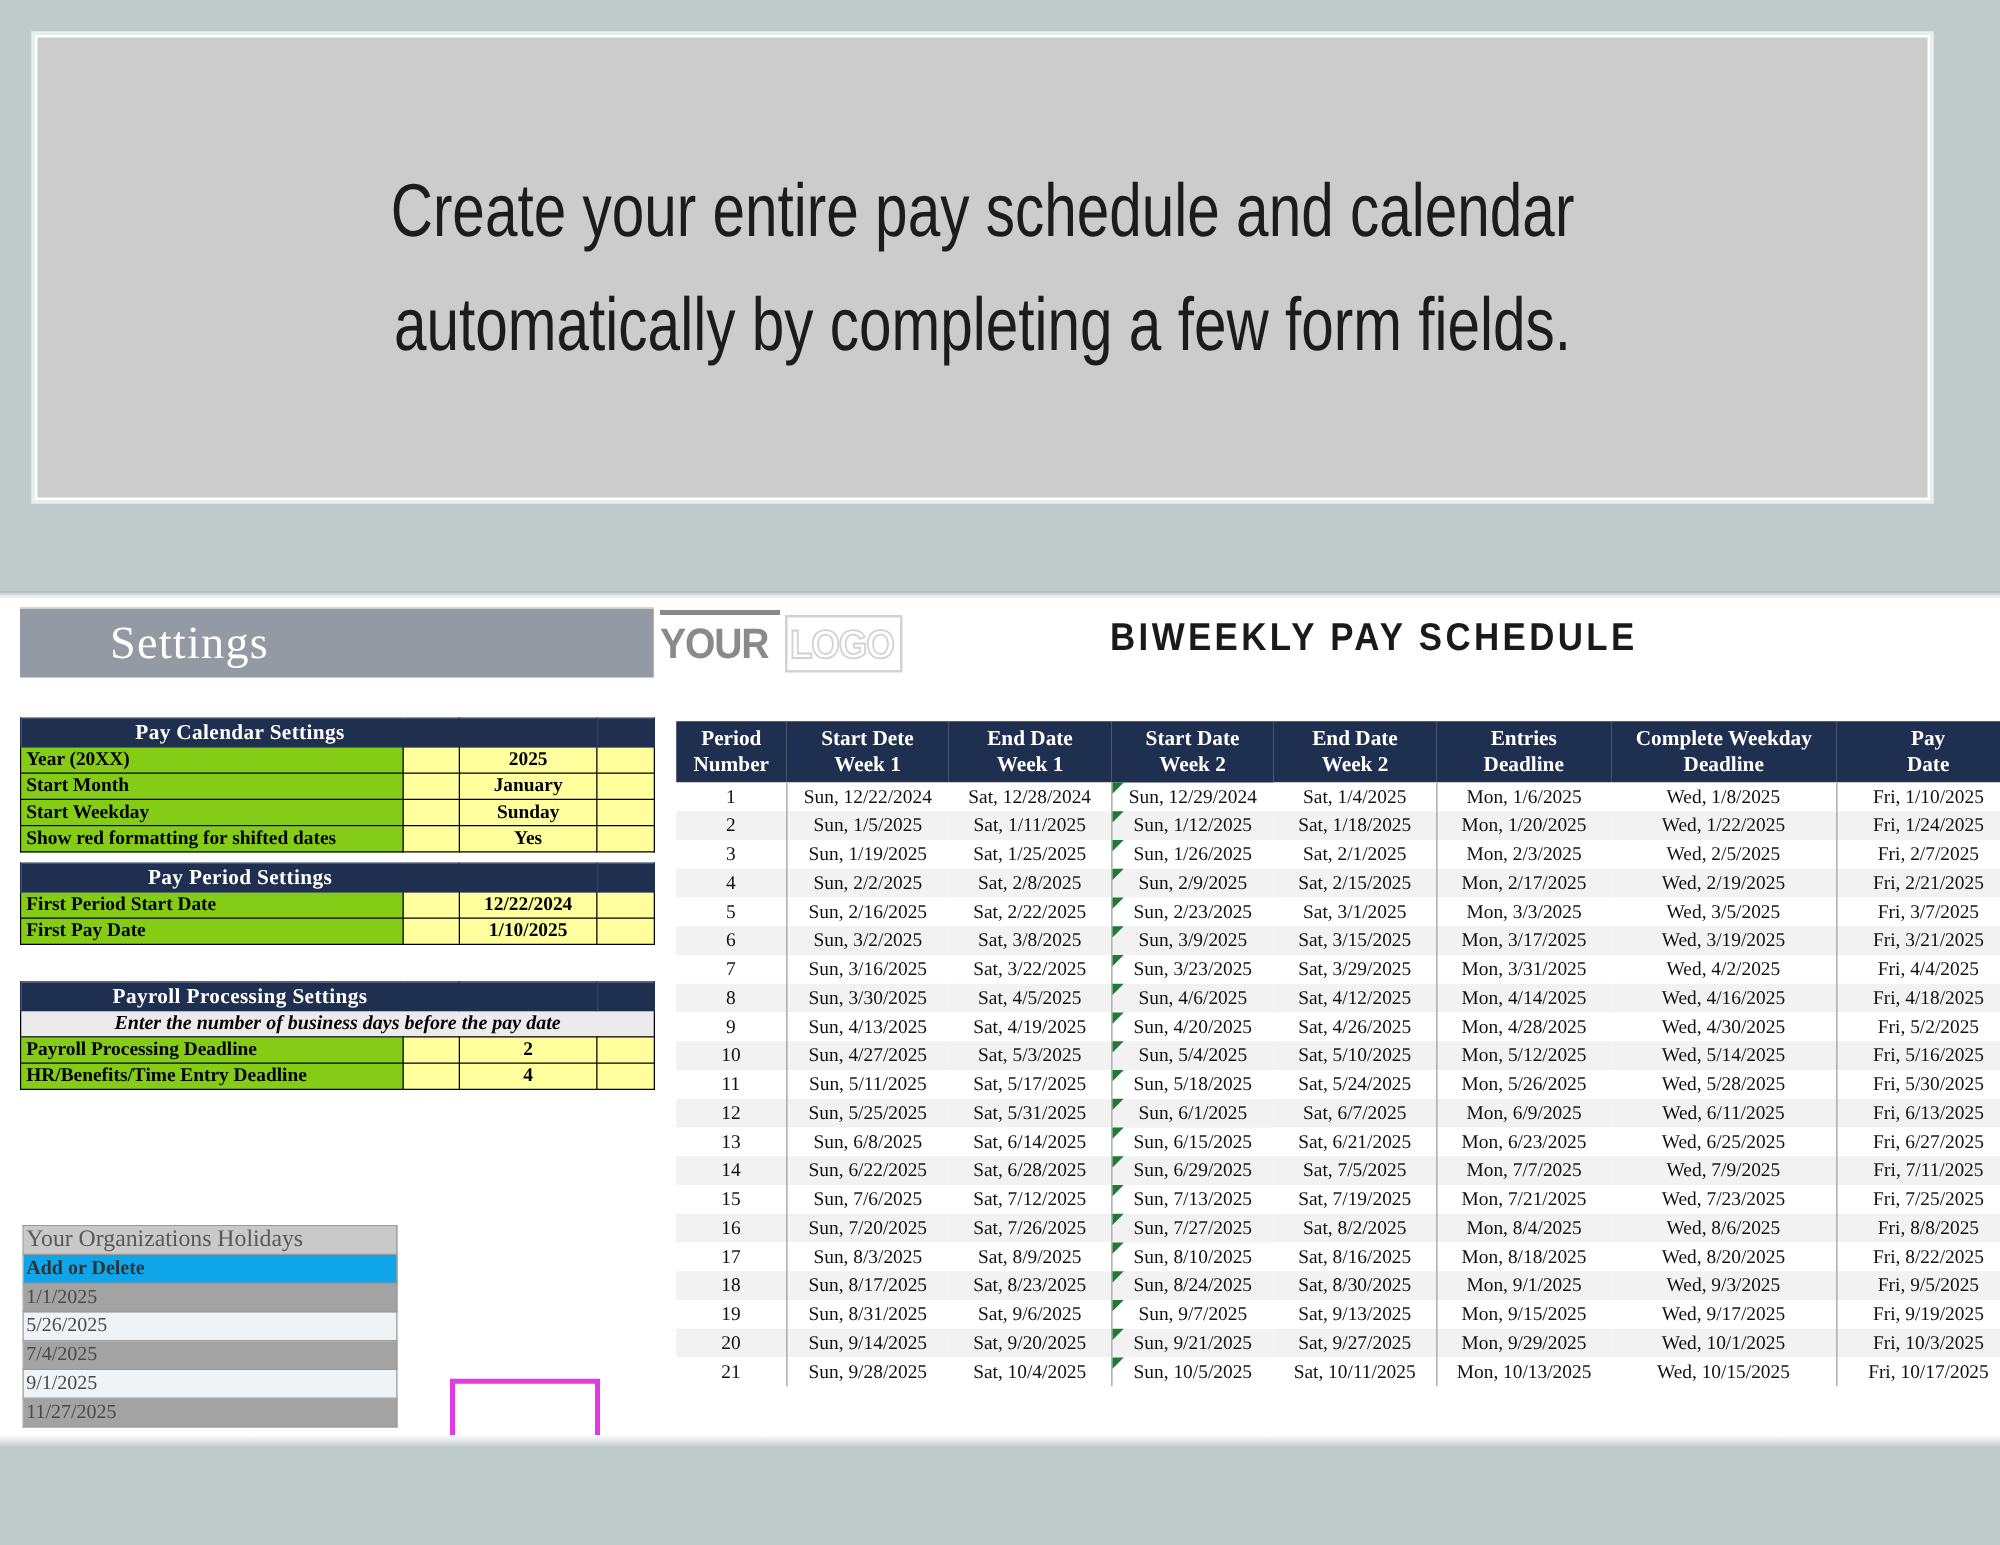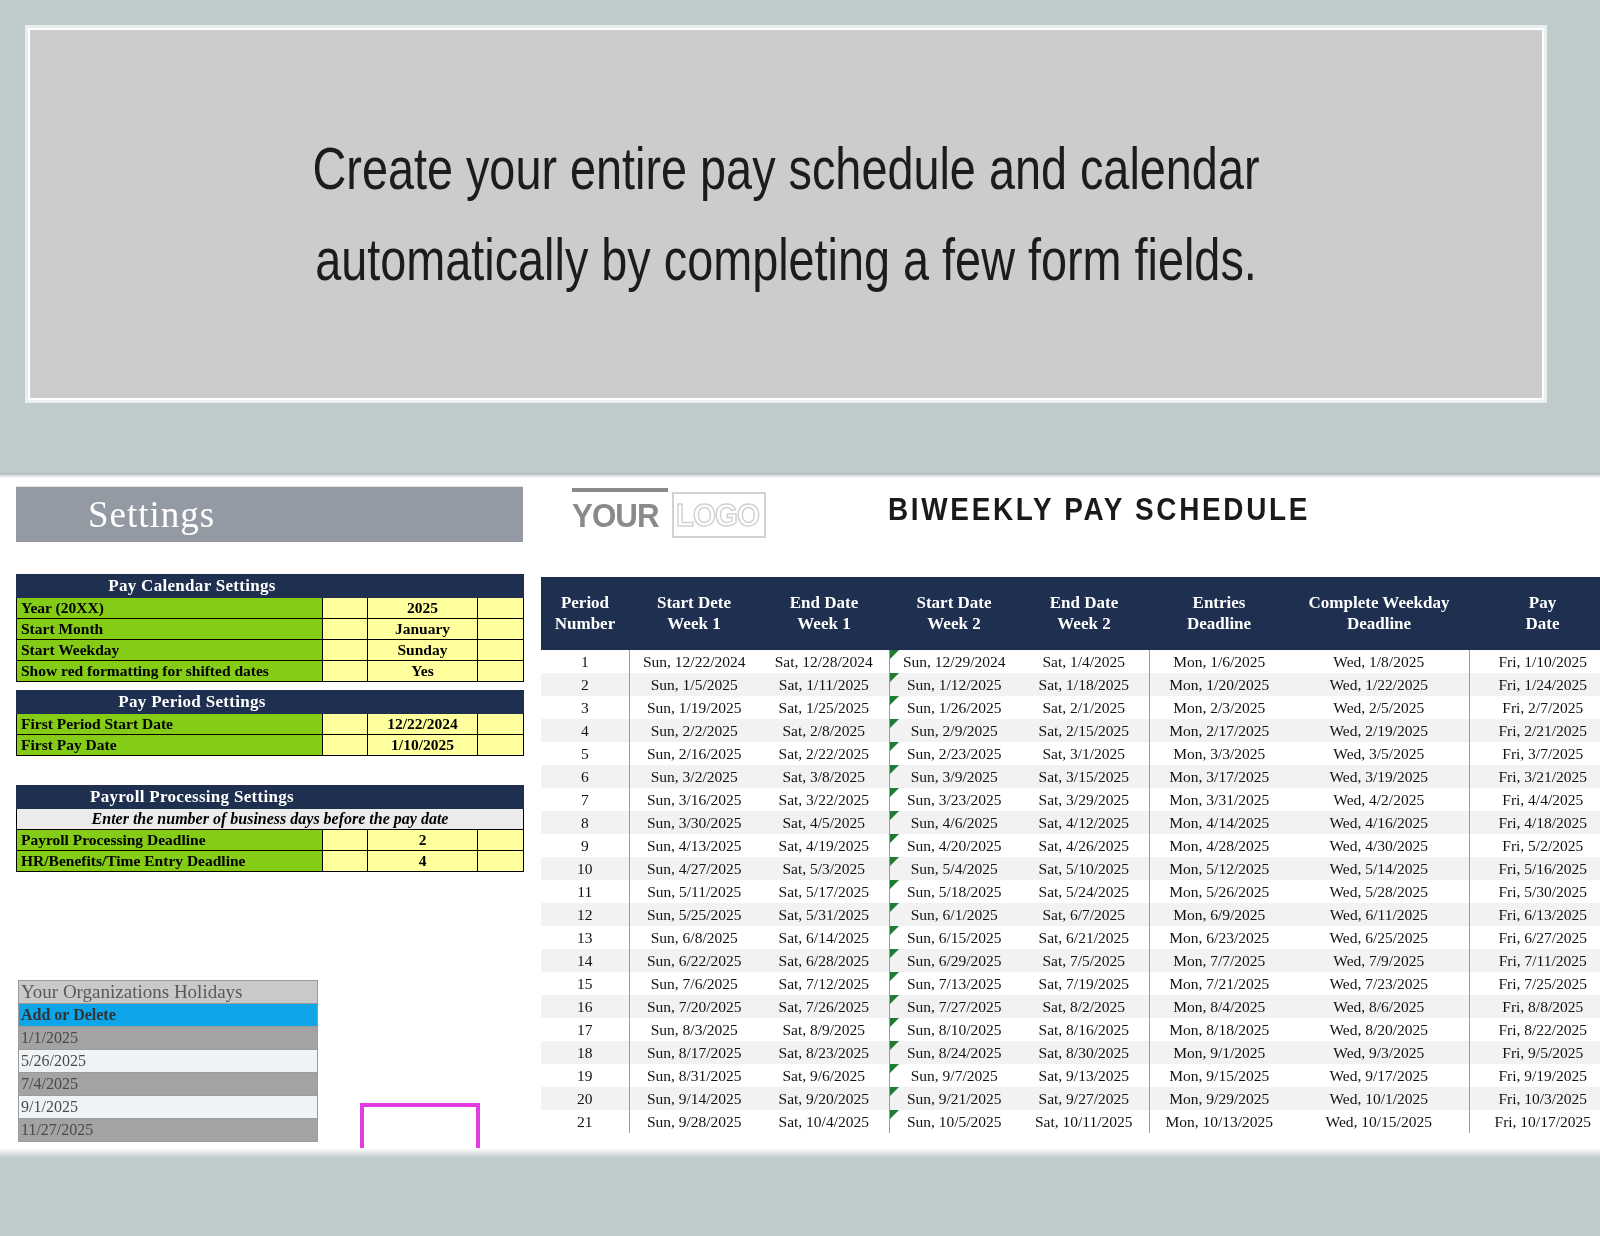--- a/index.html
+++ b/index.html
@@ -95,21 +95,21 @@
   .hol-plain{background:#a3a3a3;}
 
   
   .hl{
     position:absolute;border:4px solid #e03ae0;box-sizing:border-box;
     pointer-events:none;
   }
   #hl-settings{left:360px;top:625px;width:120px;height:333px;}
 
   
-  #logo-wrap{position:absolute;left:572px;top:10px;width:200px;height:52px;}
+  #logo-wrap{position:absolute;left:528px;top:10px;width:200px;height:52px;}
   #logo-bar{position:absolute;left:0;top:0;width:96px;height:4px;background:#8a8a8a;}
   #logo-your{
     position:absolute;left:0;top:8px;font-family:"Liberation Sans", sans-serif;
     font-weight:bold;font-size:34px;color:#8a8a8a;letter-spacing:-1px;
     transform:scaleX(0.92);transform-origin:left center;
   }
   #logo-box{
     position:absolute;left:100px;top:4px;width:94px;height:46px;
     border:2px solid #d2d2d2;box-sizing:border-box;
   }
@@ -131,21 +131,21 @@
   #sched{
     position:absolute;left:541px;top:99px;
     border-collapse:collapse;
     font-size:15.5px;
     table-layout:fixed;
     width:1075px;
   }
   #sched th{
     background:#1f2f4f;color:#ffffff;font-weight:bold;
     font-size:17px;line-height:1.22;
-    padding:16px 2px;
+    padding:4px 2px;
     border:none;
     vertical-align:middle;
   }
   #sched td{
     height:23px;padding:0 6px;text-align:center;
     border:none;color:#111;
     white-space:nowrap;
     box-sizing:border-box;
   }
   #sched tbody tr:nth-child(even) td{background:#f2f2f2;}

